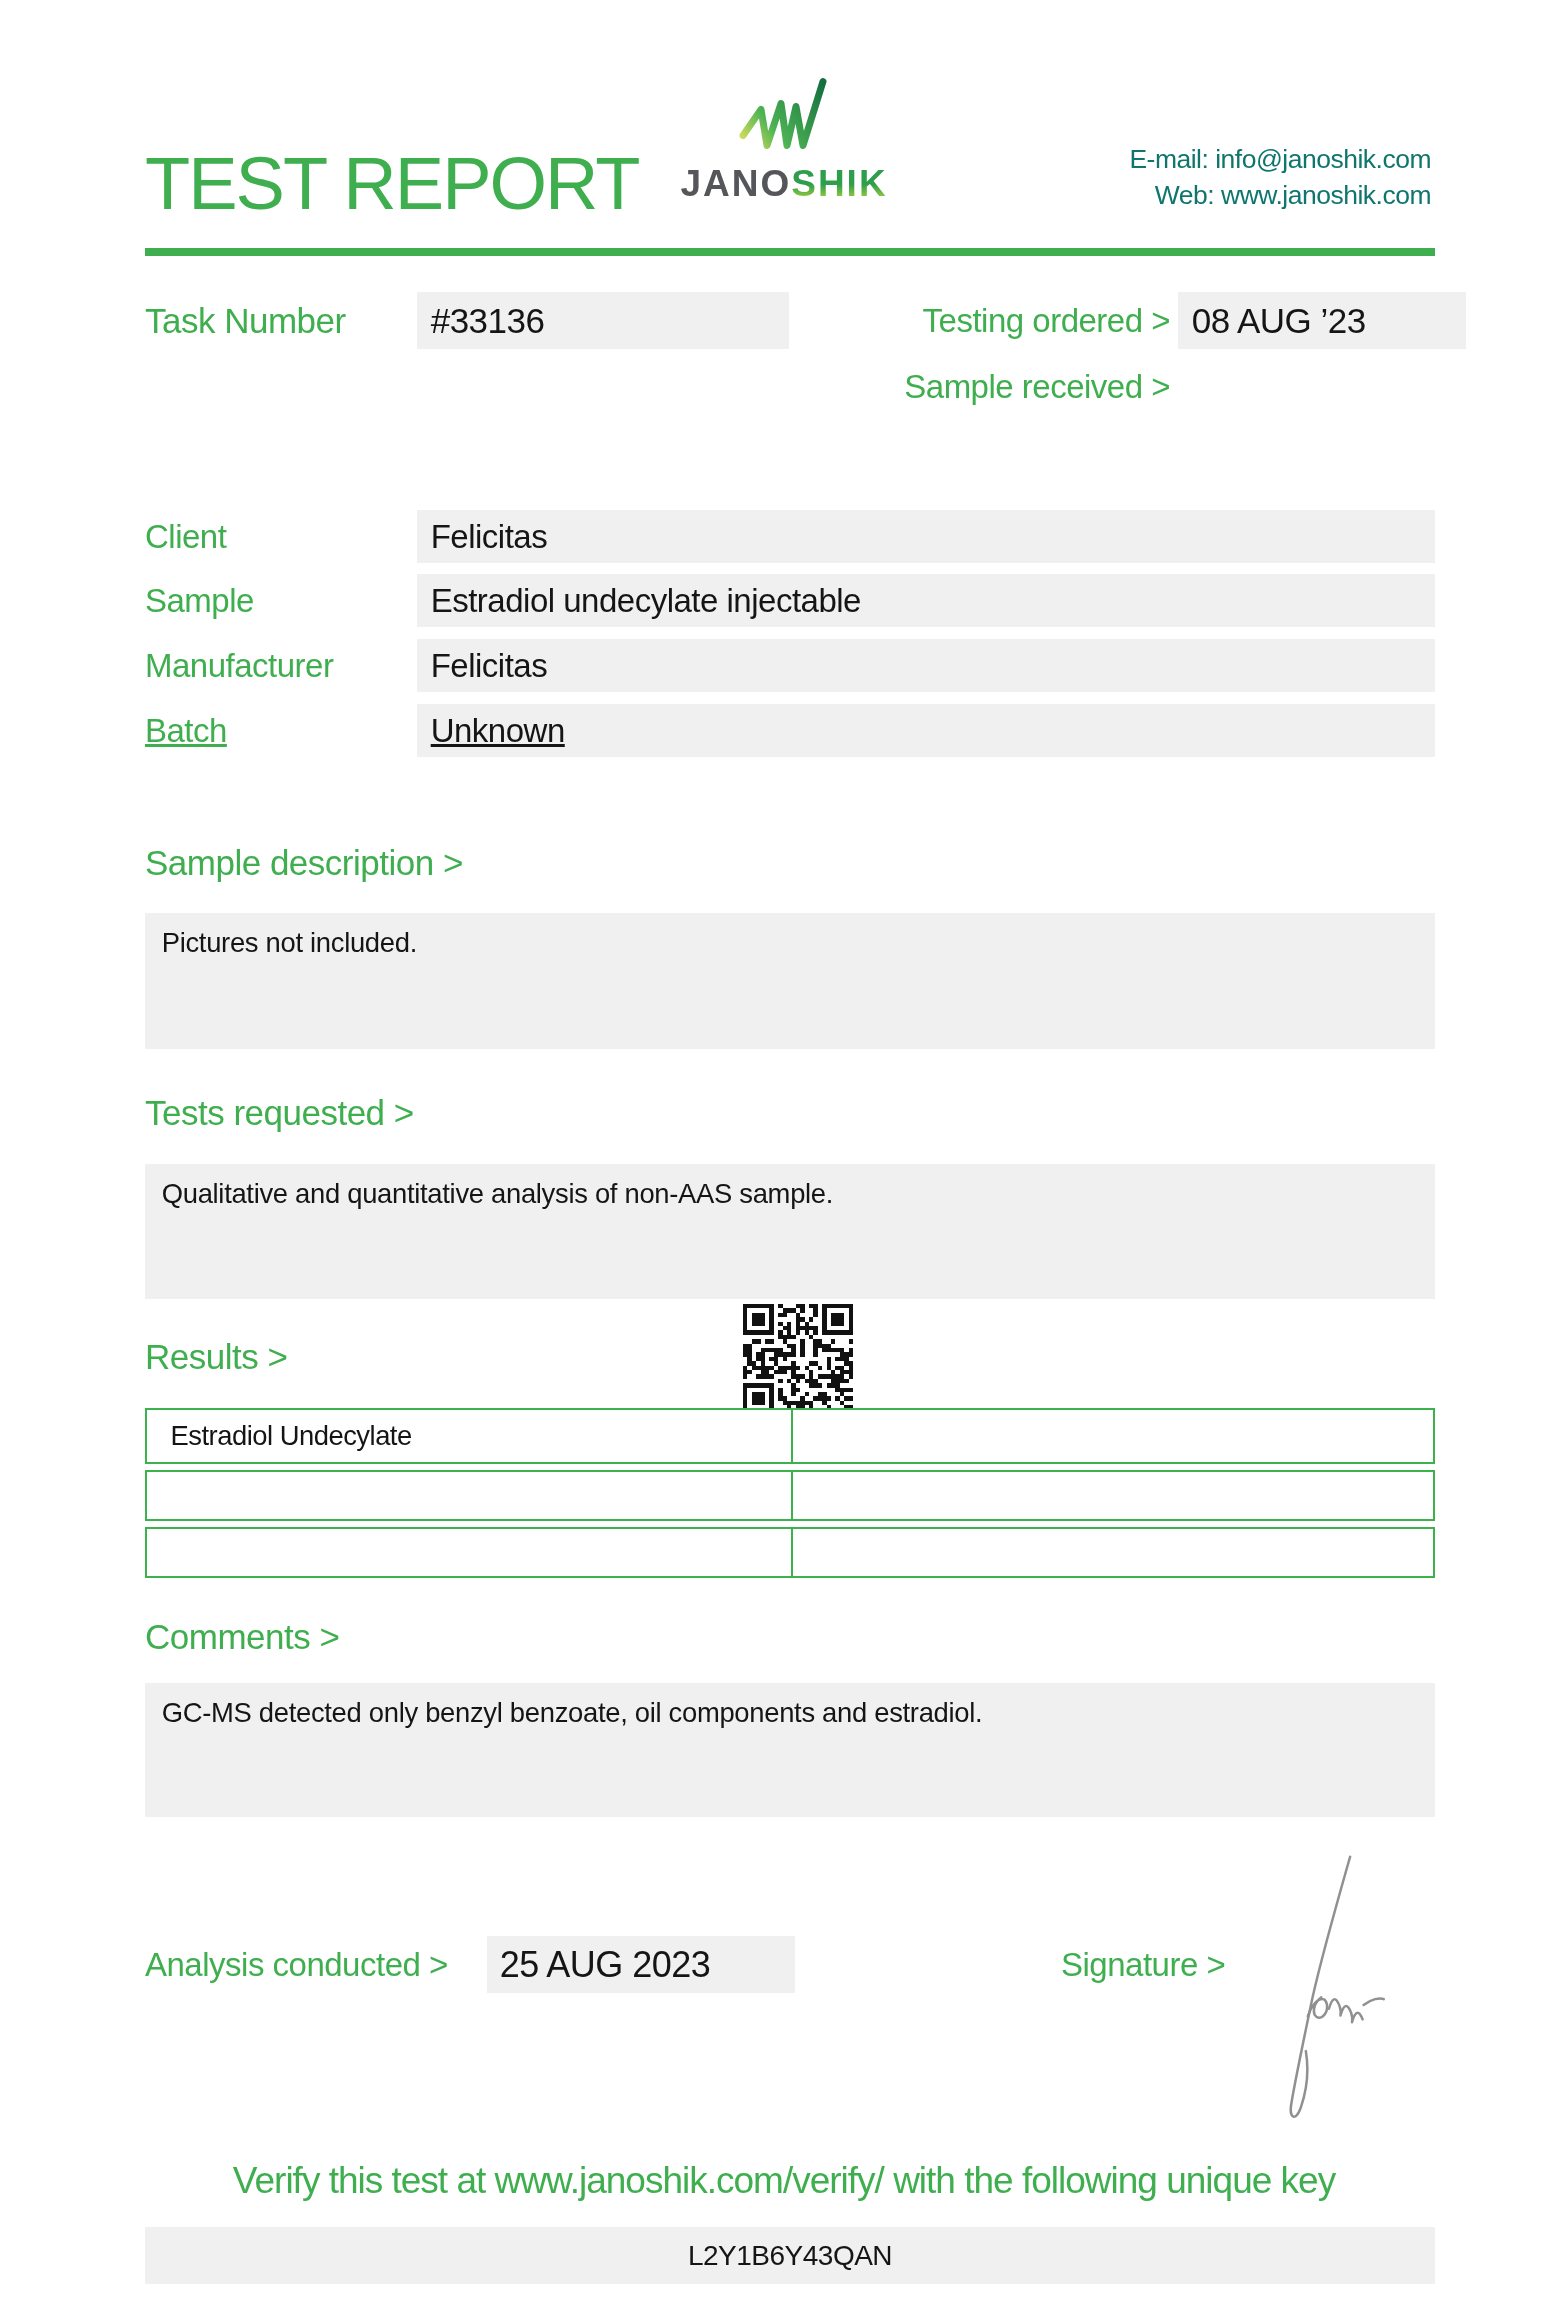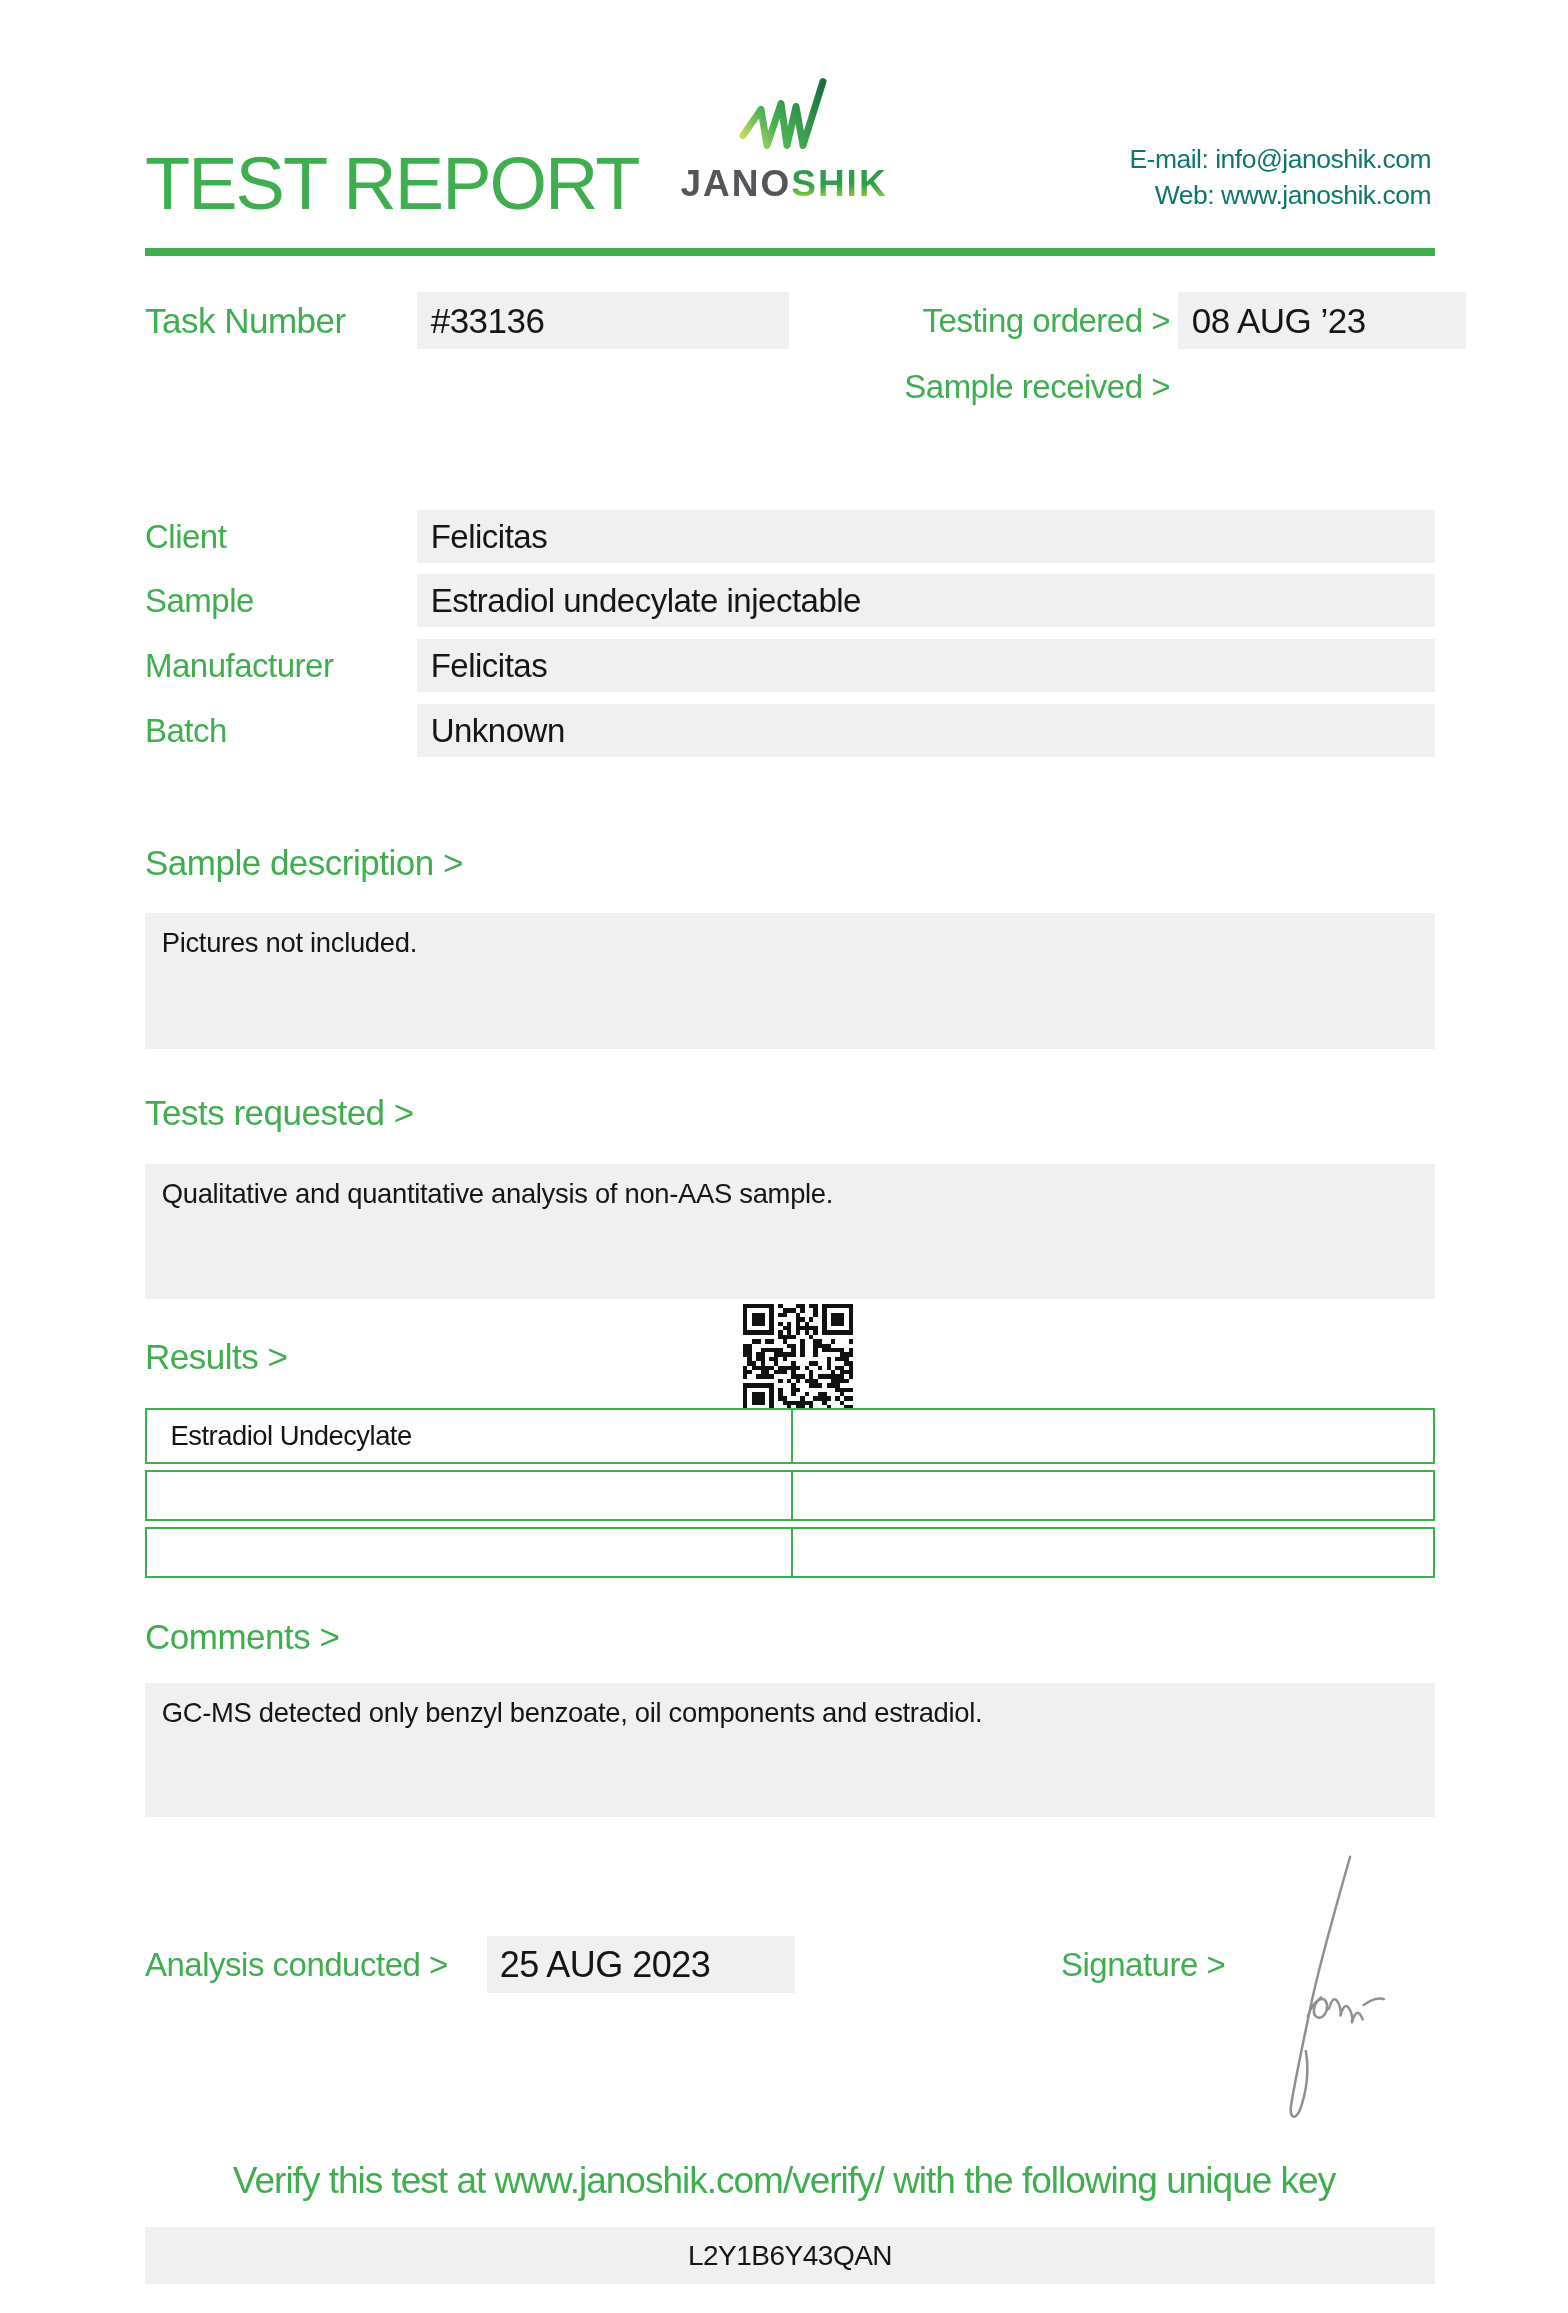--- a/index.html
+++ b/index.html
@@ -36,21 +36,21 @@
   .ordered-label  { right:398px; top:292px; line-height:57px; text-align:right; }
   .ordered-box    { left:1178px; top:292px; width:288px; height:57px; }
   .received-label { right:398px; top:358px; line-height:57px; text-align:right; }
   .received-box   { left:1178px; top:358px; width:257px; height:57px; }
   .datebox span { display:block; padding-left:13.7px; font-size:35px; line-height:57px; }
 
   
   .info-label { left:145px; line-height:53px; }
   .info-box   { left:417px; width:1018px; height:53px; }
   .info-box span { display:block; padding-left:13.7px; font-size:33px; line-height:53px; }
-  .r0 { top:510px; } .r1 { top:574px; } .r2 { top:639px; } .r3 { top:704px; }
+  .r0 { top:510px; } .r1 { top:574px; } .r2 { top:639px; } .r3 { top:704px;text-decoration:underline; }
 
   
   .sec-h { left:145px; font-size:35px; color:#3fae4f; }
   .sd-h { top:843px; } .tr-h { top:1093px; } .res-h { top:1337px; } .com-h { top:1617px; }
   .sec-box { left:145px; width:1290px; padding:12.7px 16.7px; font-size:27.4px; line-height:33px; letter-spacing:-0.3px; }
   .sd-box  { top:913px;  height:136px; }
   .tr-box  { top:1164px; height:135px; }
   .com-box { top:1683px; height:134px; }
 
   .qr { left:743px; top:1304px; width:110px; height:110px; }

